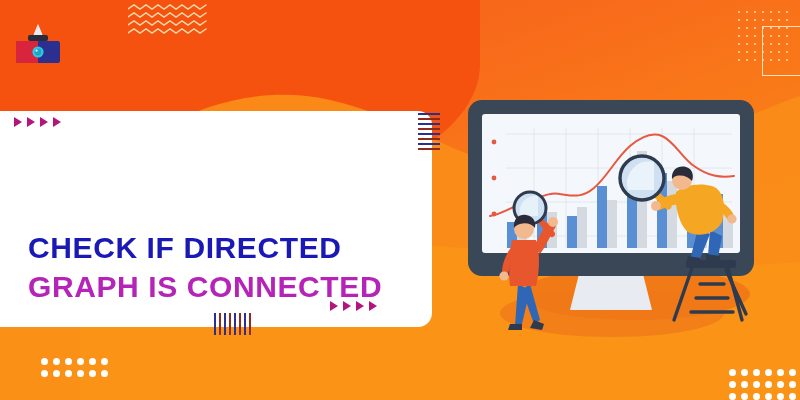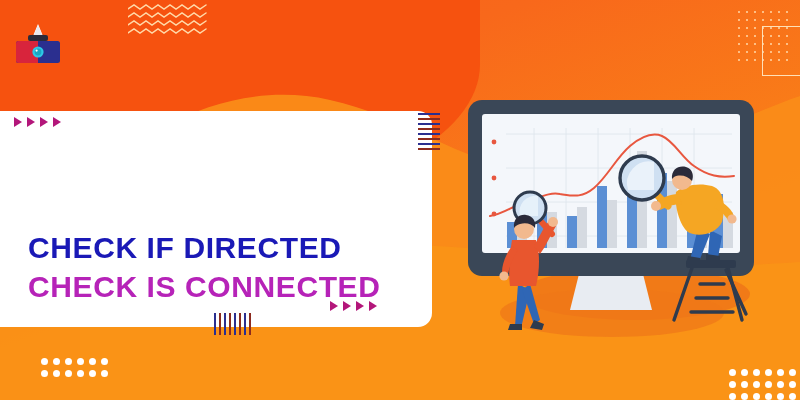--- a/index.html
+++ b/index.html
@@ -267,21 +267,21 @@
     <span style="background:#2b2f8f"></span>
     <span style="background:#8c2a1e"></span>
     <span style="background:#2b2f8f"></span>
     <span style="background:#8c2a1e"></span>
     <span style="background:#2b2f8f"></span>
     <span style="background:#8c2a1e"></span>
   </div>
 
   <div id="headline">
     <div class="line-1">CHECK IF DIRECTED</div>
-    <div class="line-2">CHECK IS CONNECTED</div>
+    <div class="line-2">GRAPH IS CONNECTED</div>
   </div>
 
   <svg id="illustration" viewBox="0 0 300 268">
 
     <ellipse cx="152" cy="225" rx="112" ry="24" fill="#ef7818" opacity="0.75"></ellipse>
 
     <path d="M120,182 L182,182 L192,222 L110,222 Z" fill="#e8ecf2"></path>
 
     <rect x="8" y="12" width="286" height="176" rx="14" fill="#3a4757"></rect>
     <rect x="22" y="26" width="258" height="139" rx="3" fill="#f4f7fb"></rect>

